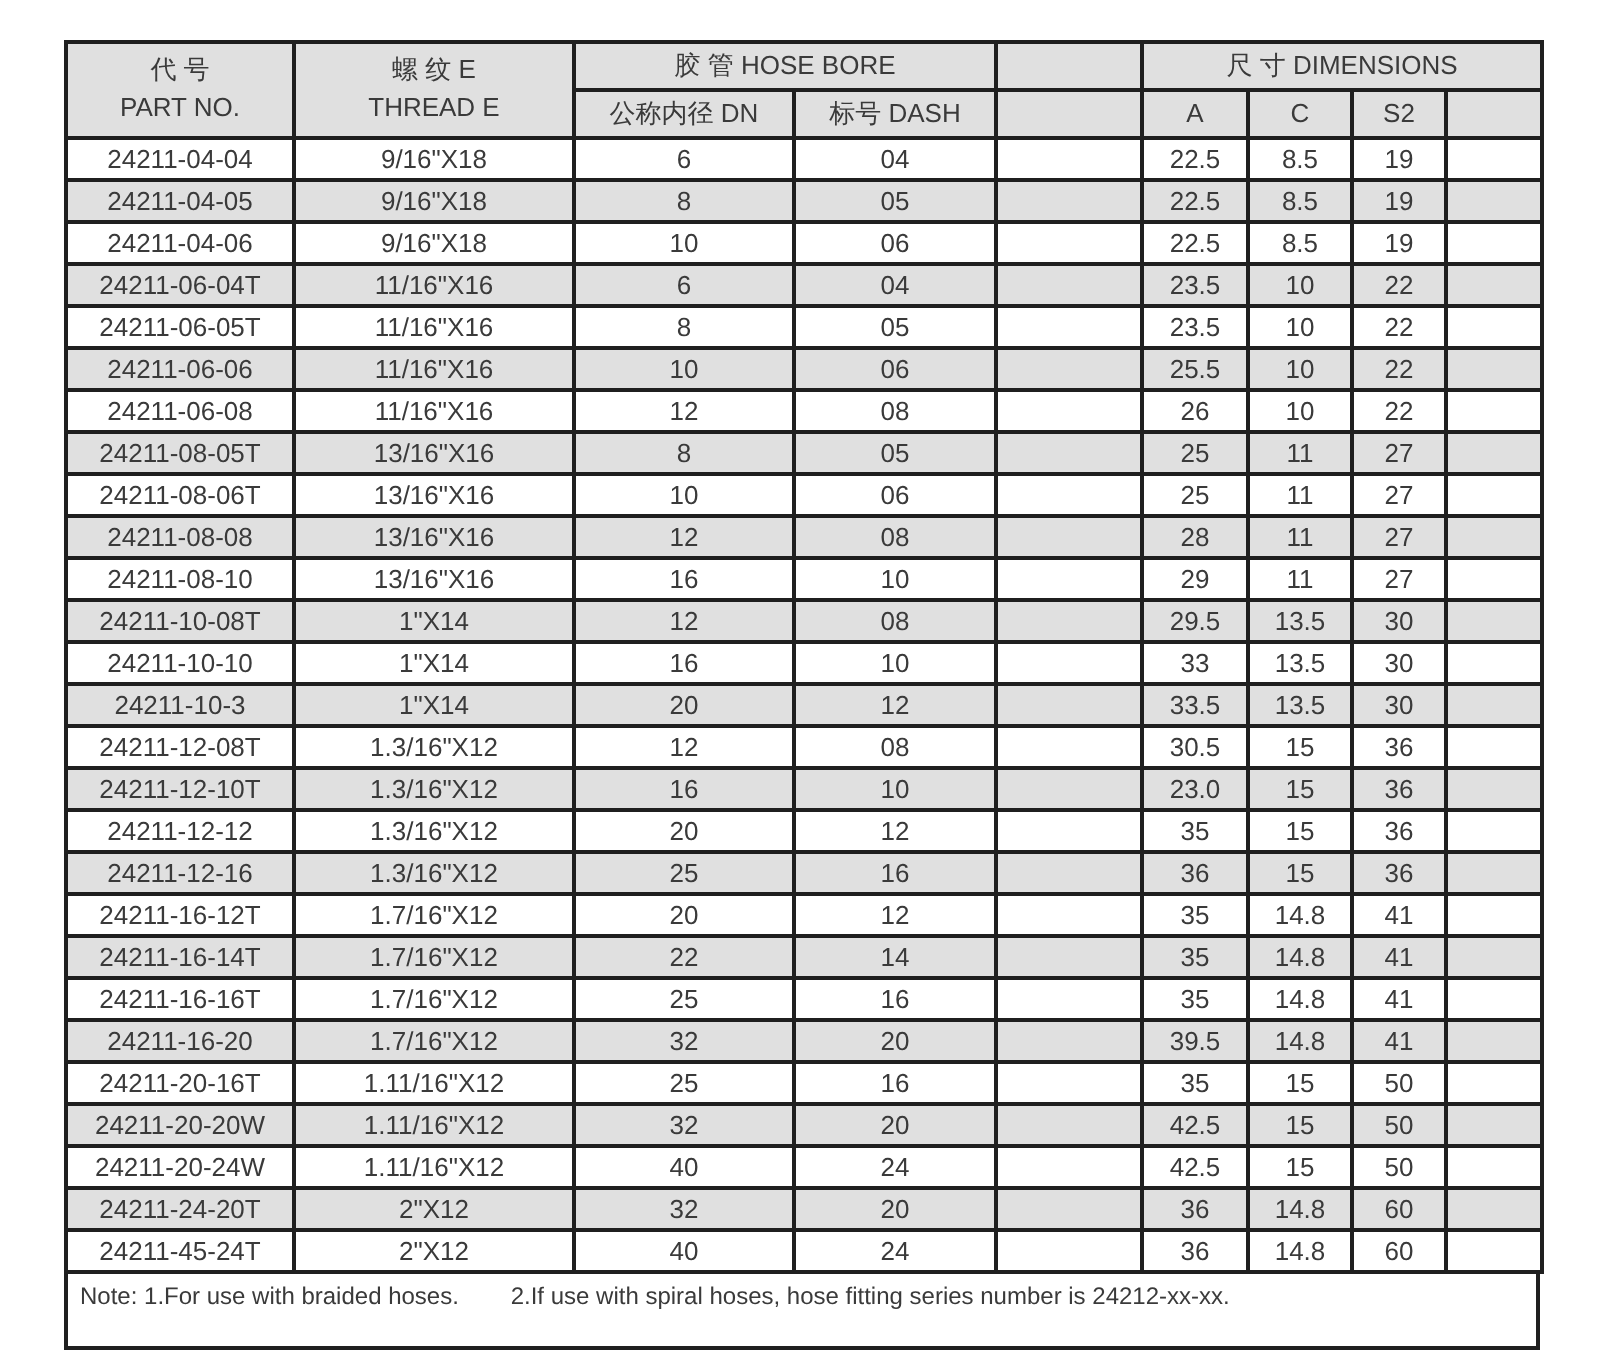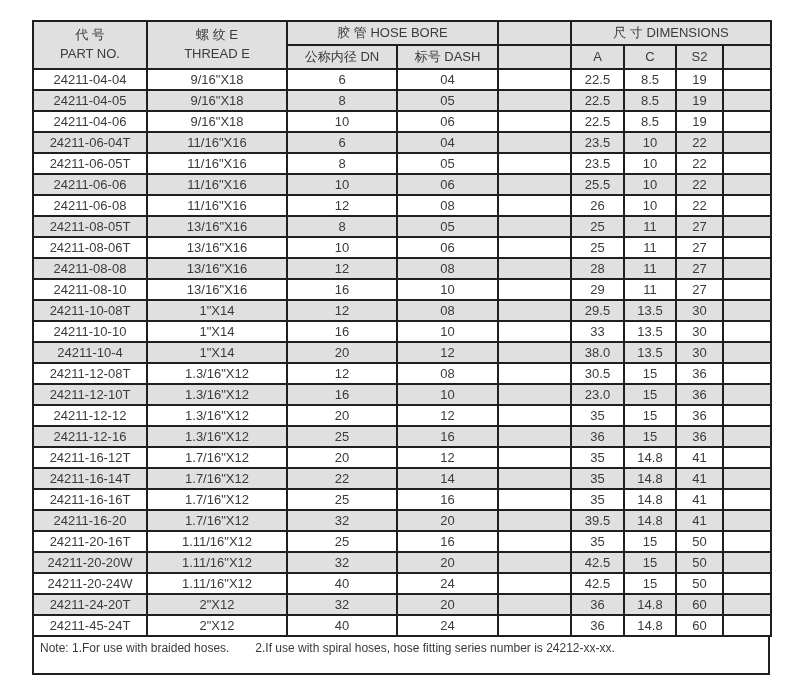--- a/index.html
+++ b/index.html
@@ -219,26 +219,26 @@
           <td>1"X14</td>
           <td>16</td>
           <td>10</td>
           <td></td>
           <td>33</td>
           <td>13.5</td>
           <td>30</td>
           <td></td>
         </tr>
         <tr class="alt">
-          <td>24211-10-4</td>
+          <td>24211-10-3</td>
           <td>1"X14</td>
           <td>20</td>
           <td>12</td>
           <td></td>
-          <td>38.0</td>
+          <td>33.5</td>
           <td>13.5</td>
           <td>30</td>
           <td></td>
         </tr>
         <tr>
           <td>24211-12-08T</td>
           <td>1.3/16"X12</td>
           <td>12</td>
           <td>08</td>
           <td></td>

